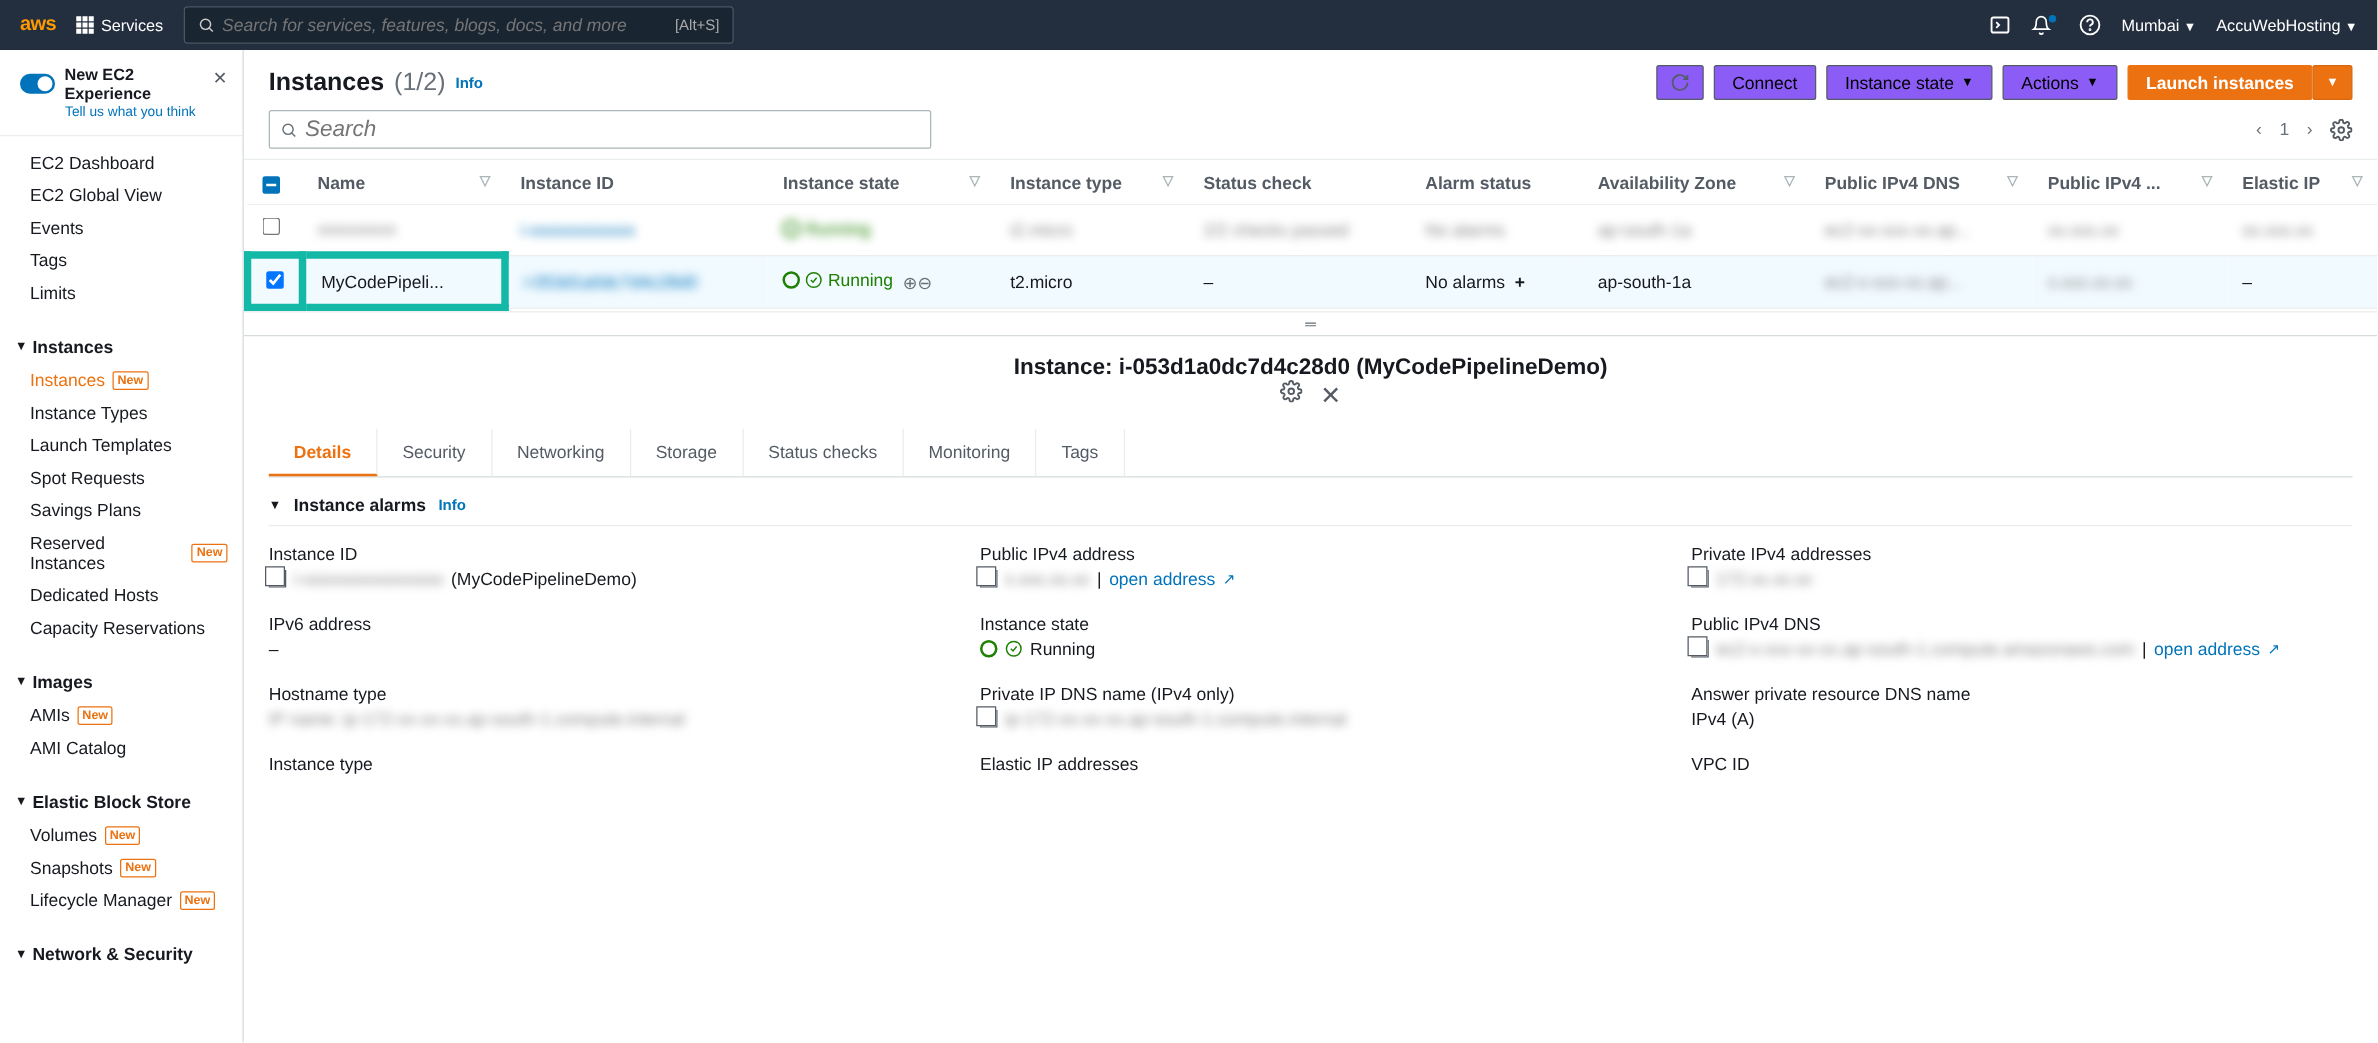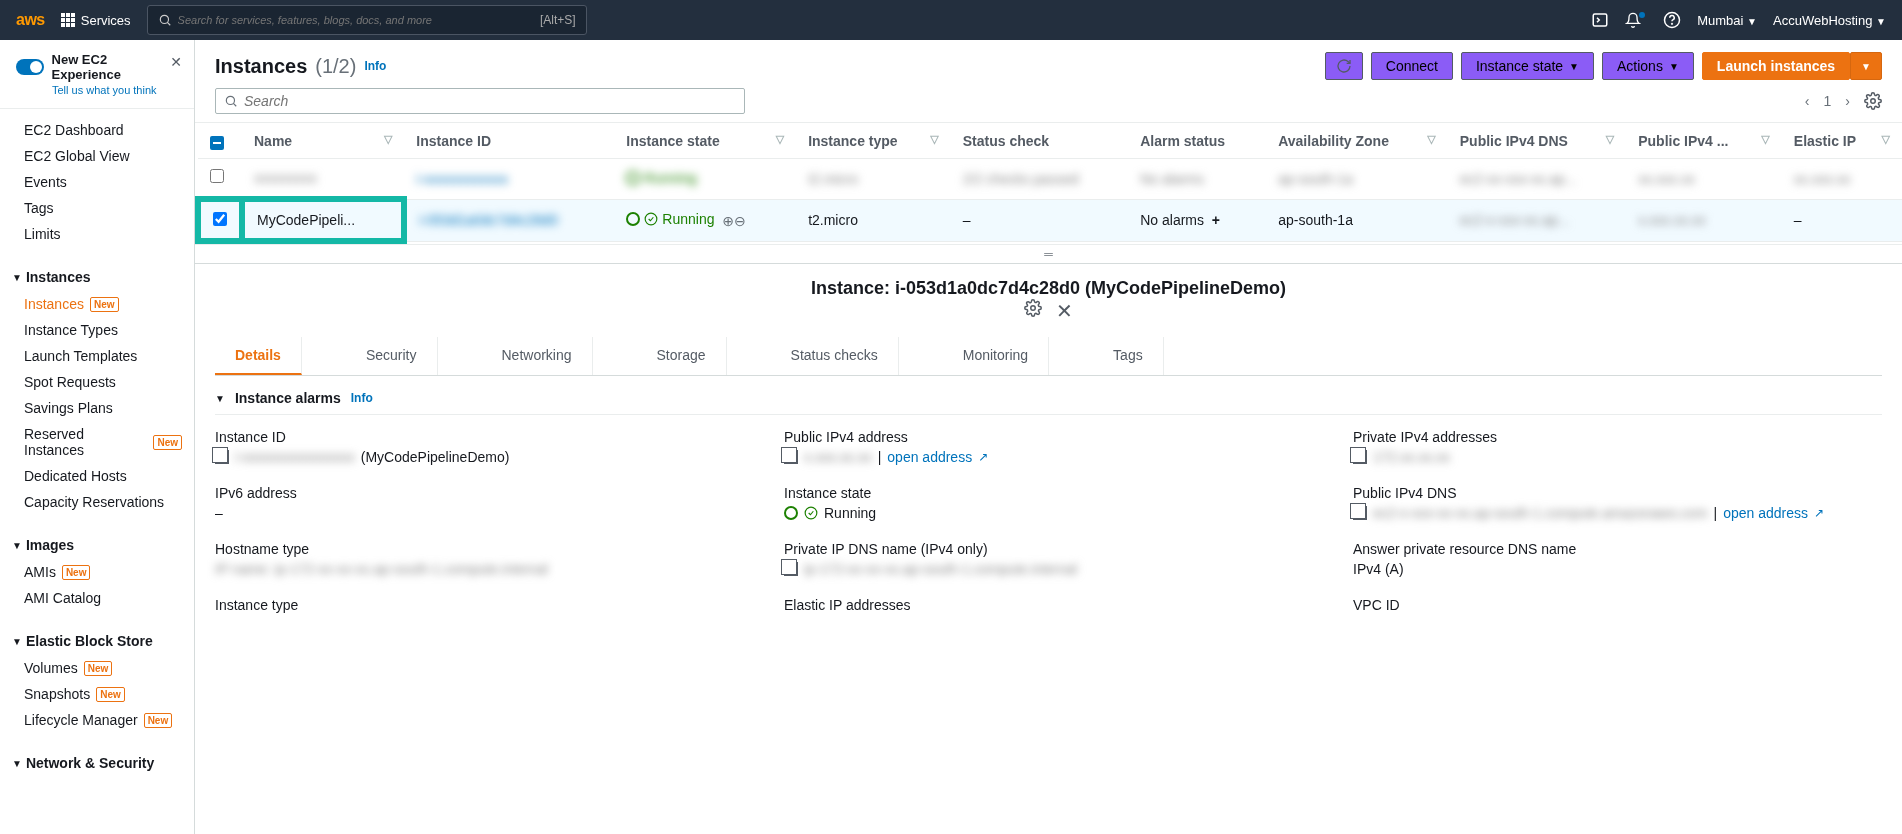--- a/index.html
+++ b/index.html
@@ -4,21 +4,21 @@
 <style>
 * { margin:0; padding:0; box-sizing:border-box; font-family:"Amazon Ember","Helvetica Neue",Arial,sans-serif; }
 body { background:#fff; color:#16191f; font-size:14px; overflow:hidden; }
 .top-nav { height:40px; background:#232f3e; display:flex; align-items:center; padding:0 16px; color:#fff; justify-content:space-between; }
 .top-nav-left { display:flex; align-items:center; gap:16px; }
 .aws-logo { color:#ff9900; font-weight:bold; font-size:16px; letter-spacing:-0.5px; }
 .services-btn { display:flex; align-items:center; gap:6px; font-size:13px; cursor:pointer; }
 .grid-icon { display:inline-grid; grid-template-columns:repeat(3,4px); grid-template-rows:repeat(3,4px); gap:1px; }
 .grid-icon span { background:#fff; width:4px; height:4px; }
 .search-bar { display:flex; align-items:center; background:#1a2532; border:1px solid #4b5563; border-radius:3px; padding:4px 10px; width:440px; height:30px; }
-.search-bar input { background:transparent; border:none; outline:none; color:#ccc; font-size:11px; font-style:italic; flex:1; margin-left:6px; }
+.search-bar input { background:transparent; border:none; outline:none; color:#ccc; font-size:14px; font-style:italic; flex:1; margin-left:6px; }
 .search-shortcut { font-size:12px; color:#aaa; }
 .top-nav-right { display:flex; align-items:center; gap:16px; font-size:13px; }
 .top-nav-right > * { cursor:pointer; }
 .notif-dot { width:6px; height:6px; background:#0073bb; border-radius:50%; display:inline-block; position:relative; top:-6px; left:-2px; }
 .layout { display:flex; height:calc(100vh - 40px); }
 .sidebar { width:195px; border-right:1px solid #d5dbdb; overflow-y:auto; padding-bottom:20px; }
 .new-exp { padding:12px 16px; border-bottom:1px solid #eaeded; position:relative; }
 .new-exp-row { display:flex; align-items:center; gap:8px; }
 .toggle { width:28px; height:16px; background:#0073bb; border-radius:8px; position:relative; }
 .toggle::after { content:''; width:12px; height:12px; background:#fff; border-radius:50%; position:absolute; right:2px; top:2px; }
@@ -35,42 +35,42 @@
 .page-title { font-size:20px; font-weight:600; display:flex; align-items:center; gap:8px; }
 .page-title .count { color:#687078; font-weight:400; }
 .info-link { color:#0073bb; font-size:12px; font-weight:600; cursor:pointer; }
 .actions { display:flex; gap:8px; align-items:center; }
 .btn { border:1px solid #545b64; background:#8b5cf6; padding:5px 14px; border-radius:2px; font-size:14px; cursor:pointer; display:inline-flex; align-items:center; gap:6px; }
 .btn-icon { padding:5px 10px; }
 .btn-primary { background:#ec7211; border-color:#ec7211; color:#fff; font-weight:600; }
 .btn-primary-split { background:#ec7211; border-color:#d6670f; border-left:1px solid #d6670f; color:#fff; padding:5px 10px; }
 .filter-row { padding:0 20px 8px; display:flex; align-items:center; justify-content:space-between; }
 .filter-input { display:flex; align-items:center; border:1px solid #aab7b8; border-radius:2px; padding:4px 8px; width:530px; }
-.filter-input input { border:none; outline:none; font-size:14px; flex:1; margin-left:6px; font-style:italic; color:#687078; }
+.filter-input input { border:none; outline:none; font-size:18px; flex:1; margin-left:6px; font-style:italic; color:#687078; }
 .paginator { display:flex; align-items:center; gap:14px; color:#687078; }
 .table-wrap { overflow-x:auto; border-top:1px solid #eaeded; }
 table { width:100%; border-collapse:collapse; font-size:14px; }
 th { text-align:left; padding:8px 12px; color:#545b64; font-weight:600; border-bottom:1px solid #eaeded; background:#fff; position:relative; }
 th .sort { float:right; color:#aab7b8; font-size:11px; }
 td { padding:10px 12px; border-bottom:1px solid #eaeded; vertical-align:middle; }
 tr.sel { background:#f1faff; border-top:1px solid #0073bb; border-bottom:1px solid #0073bb; }
 .chk { width:14px; height:14px; cursor:pointer; }
 .chk-indeterminate { width:14px; height:14px; background:#0073bb; display:inline-flex; align-items:center; justify-content:center; border-radius:2px; }
 .chk-indeterminate::after { content:''; width:8px; height:2px; background:#fff; }
 .blurred { filter:blur(4px); color:#888; }
 .state-running { color:#1d8102; display:inline-flex; align-items:center; gap:4px; }
 .state-running::before { content:''; width:10px; height:10px; border:2px solid #1d8102; border-radius:50%; display:inline-block; position:relative; }
 .link-blue { color:#0073bb; cursor:pointer; }
 .highlight-box { border:6px solid #14b8a6; border-radius:4px; }
 .resizer { text-align:center; padding:2px; color:#687078; cursor:row-resize; font-size:12px; border-top:1px solid #eaeded; }
 .detail-panel { border-top:1px solid #d5dbdb; flex:1; overflow-y:auto; padding:0 20px 20px; }
 .detail-head { display:flex; justify-content:space-between; align-items:center; padding:14px 0;flex-direction:column; }
 .detail-title { font-size:18px; font-weight:600; }
 .detail-icons { display:flex; gap:14px; color:#545b64; }
-.tabs { display:flex; border-bottom:1px solid #d5dbdb;gap:44px; }
+.tabs { display:flex; border-bottom:1px solid #d5dbdb; }
 .tab { padding:10px 20px; font-size:14px; color:#545b64; cursor:pointer; border-right:1px solid #eaeded; }
 .tab.active { color:#ec7211; font-weight:600; border-bottom:2px solid #ec7211; }
 .summary-head { padding:14px 0 8px; display:flex; align-items:center; gap:10px; border-bottom:1px solid #eaeded; }
 .summary-head .title { font-weight:600; }
 .summary-grid { display:grid; grid-template-columns:1fr 1fr 1fr; gap:20px 40px; padding:14px 0; }
 .field-label { font-size:14px; color:#16191f; margin-bottom:4px; }
 .field-value { font-size:14px; color:#16191f; display:flex; align-items:center; gap:6px; }
 .copy-icon { width:14px; height:14px; border:1.5px solid #545b64; position:relative; cursor:pointer; }
 .copy-icon::after { content:''; position:absolute; width:14px; height:14px; border:1.5px solid #545b64; background:#fff; top:-4px; left:-4px; }
 .caret { font-size:10px; }

